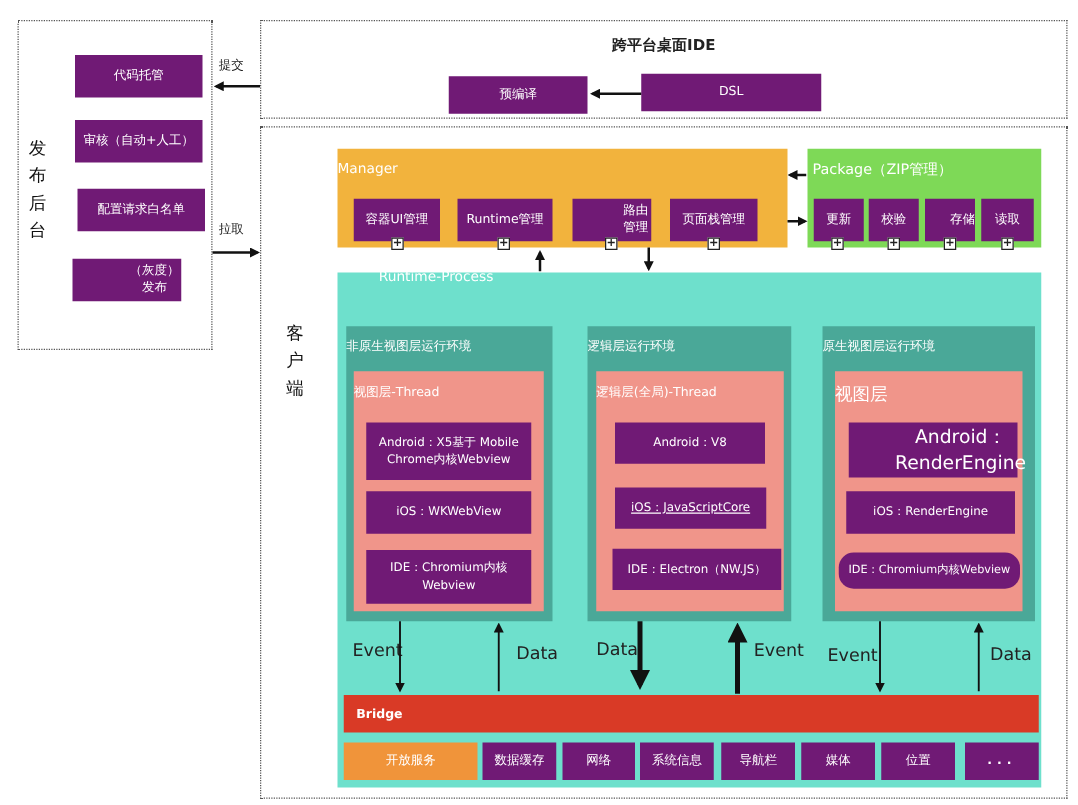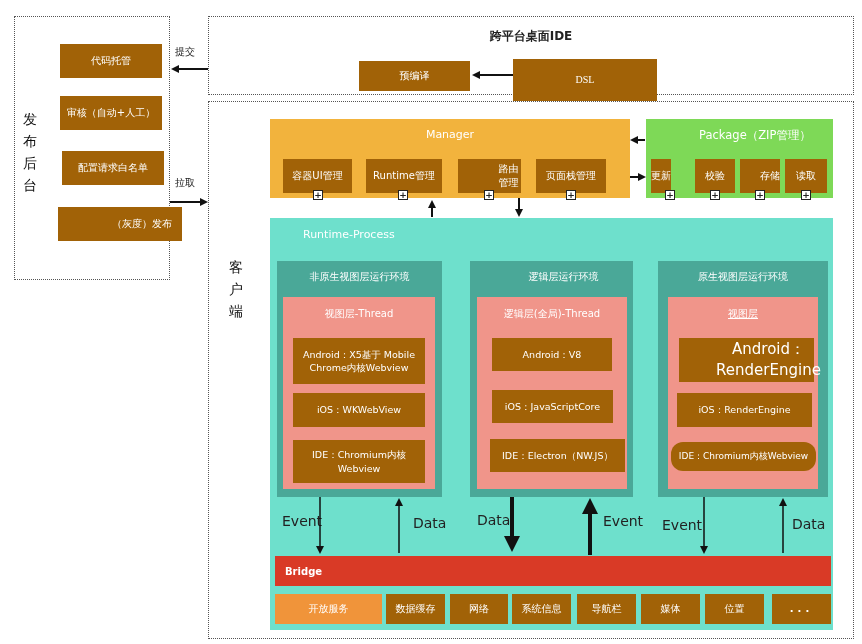--- a/index.html
+++ b/index.html
@@ -1,51 +1,51 @@
 <!DOCTYPE html>
 <html><head>
 <meta charset="utf-8">
 <style>
   * { box-sizing: border-box; margin: 0; padding: 0; }
   html, body { width: 862px; height: 644px; background: #ffffff; overflow: hidden; }
   body { position: relative; font-family: "DejaVu Sans", "Liberation Sans", sans-serif; color: #222; }
   .abs { position: absolute; }
   .dashed { border: 1.5px dotted #555; }
-  .blue { background: #a16207; color: #fff; display: flex; align-items: center; justify-content: center; text-align: center; font-size: 10px; line-height: 1.4; }
+  .blue { background: #701a75; color: #fff; display: flex; align-items: center; justify-content: center; text-align: center; font-size: 10px; line-height: 1.4; }
   .cn-label { font-size: 10px; color: #222; }
-  .panel-title { color: #fff; text-align: center; font-size: 11px; }
+  .panel-title { color: #fff; text-align: left; font-size: 11px; }
   .plus { position: absolute; width: 10px; height: 10px; border: 1px solid #222; background: #fff; font-size: 9px; line-height: 8px; text-align: center; color: #222; font-weight: bold; }
   .vtext { font-size: 14px; line-height: 22px; width: 16px; text-align: center; color: #111; }
   .arrow-label { font-size: 14px; color: #222; }
   svg.arrows { position: absolute; left: 0; top: 0; pointer-events: none; }
 </style>
 </head>
 <body>
 
 <div class="abs dashed" style="left:14px;top:16px;width:156px;height:264px;"></div>
 <div class="abs" style="left:22px;top:108px;">
   <div class="vtext" id="pb-title">
       <div>发</div>
       <div>布</div>
       <div>后</div>
       <div>台</div>
     </div>
 </div>
 <div class="abs blue" style="left:60px;top:44px;width:102px;height:34px;">代码托管</div>
 <div class="abs blue" style="left:60px;top:96px;width:102px;height:34px;">审核（自动+人工）</div>
 <div class="abs blue" style="left:62px;top:151px;width:102px;height:34px;">配置请求白名单</div>
-<div class="abs blue" style="left:58px;top:207px;width:124px;height:34px;padding-left:44px;">（灰度）发布</div>
+<div class="abs blue" style="left:58px;top:207px;width:87px;height:34px;padding-left:44px;">（灰度）发布</div>
 
 <div class="abs cn-label" style="left:175px;top:45px;">提交</div>
 <div class="abs cn-label" style="left:175px;top:176px;">拉取</div>
 
 <div class="abs dashed" style="left:208px;top:16px;width:646px;height:79px;"></div>
 <div class="abs" style="left:208px;top:28px;width:646px;text-align:center;font-size:12px;font-weight:bold;">跨平台桌面IDE</div>
 <div class="abs blue" style="left:359px;top:61px;width:111px;height:30px;">预编译</div>
-<div class="abs blue" style="left:513px;top:59px;width:144px;height:42px;font-family:Liberation Serif, serif;">DSL</div>
+<div class="abs blue" style="left:513px;top:59px;width:144px;height:30px;">DSL</div>
 
 <div class="abs dashed" style="left:208px;top:101px;width:646px;height:538px;"></div>
 <div class="abs" style="left:228px;top:256px;">
   <div class="vtext" id="client-title">
       <div>客</div>
       <div>户</div>
       <div>端</div>
     </div>
 </div>
 
@@ -54,53 +54,53 @@
 <div class="abs blue" style="left:283px;top:159px;width:69px;height:34px;">容器UI管理</div>
 <div class="abs blue" style="left:366px;top:159px;width:76px;height:34px;">Runtime管理</div>
 <div class="abs blue" style="left:458px;top:159px;width:63px;height:34px;padding-left:38px;">路由管理</div>
 <div class="abs blue" style="left:536px;top:159px;width:70px;height:34px;">页面栈管理</div>
 <div class="plus" style="left:313px;top:190px;">+</div>
 <div class="plus" style="left:398px;top:190px;">+</div>
 <div class="plus" style="left:484px;top:190px;">+</div>
 <div class="plus" style="left:566px;top:190px;">+</div>
 
 <div class="abs" style="left:646px;top:119px;width:187px;height:79px;background:#7ed957;"></div>
-<div class="abs panel-title" style="left:673px;top:128px;width:164px;font-size:11.5px;">Package（ZIP管理）</div>
-<div class="abs blue" style="left:651px;top:159px;width:20px;height:34px;">更新</div>
+<div class="abs panel-title" style="left:650px;top:128px;width:164px;font-size:11.5px;">Package（ZIP管理）</div>
+<div class="abs blue" style="left:651px;top:159px;width:40px;height:34px;">更新</div>
 <div class="abs blue" style="left:695px;top:159px;width:40px;height:34px;">校验</div>
 <div class="abs blue" style="left:740px;top:159px;width:40px;height:34px;padding-left:20px;">存储</div>
 <div class="abs blue" style="left:785px;top:159px;width:42px;height:34px;">读取</div>
 <div class="plus" style="left:665px;top:190px;">+</div>
 <div class="plus" style="left:710px;top:190px;">+</div>
 <div class="plus" style="left:755px;top:190px;">+</div>
 <div class="plus" style="left:801px;top:190px;">+</div>
 
 <div class="abs" style="left:270px;top:218px;width:563px;height:412px;background:#6ee0cc;"></div>
-<div class="abs" style="left:303px;top:228px;color:#fff;font-size:11px;text-align:right;">Runtime-Process</div>
+<div class="abs" style="left:303px;top:215px;color:#fff;font-size:11px;text-align:right;">Runtime-Process</div>
 
 <div class="abs" style="left:277px;top:261px;width:165px;height:236px;background:#4aa898;"></div>
 <div class="abs panel-title" style="left:277px;top:270px;width:165px;font-size:10px;">非原生视图层运行环境</div>
 <div class="abs" style="left:283px;top:297px;width:152px;height:192px;background:#f0958a;"></div>
 <div class="abs panel-title" style="left:283px;top:307px;width:152px;font-size:10px;">视图层-Thread</div>
 <div class="abs blue" style="left:293px;top:338px;width:132px;height:46px;font-size:9.5px;padding:0 0;">Android：X5基于 Mobile Chrome内核Webview</div>
 <div class="abs blue" style="left:293px;top:393px;width:132px;height:34px;font-size:9.5px;">iOS：WKWebView</div>
 <div class="abs blue" style="left:293px;top:440px;width:132px;height:43px;font-size:9.5px;padding:0 14px;">IDE：Chromium内核 Webview</div>
 
 <div class="abs" style="left:470px;top:261px;width:163px;height:236px;background:#4aa898;"></div>
 <div class="abs panel-title" style="left:470px;top:270px;width:187px;font-size:10px;">逻辑层运行环境</div>
 <div class="abs" style="left:477px;top:297px;width:150px;height:192px;background:#f0958a;"></div>
 <div class="abs panel-title" style="left:477px;top:307px;width:150px;font-size:10px;">逻辑层(全局)-Thread</div>
 <div class="abs blue" style="left:492px;top:338px;width:120px;height:33px;font-size:9.5px;">Android：V8</div>
-<div class="abs blue" style="left:492px;top:390px;width:121px;height:33px;font-size:9.5px;">iOS：JavaScriptCore</div>
+<div class="abs blue" style="left:492px;top:390px;width:121px;height:33px;font-size:9.5px;text-decoration:underline;">iOS：JavaScriptCore</div>
 <div class="abs blue" style="left:490px;top:439px;width:135px;height:33px;font-size:9.5px;text-align:center;">IDE：Electron（NW.JS）</div>
 
 <div class="abs" style="left:658px;top:261px;width:170px;height:236px;background:#4aa898;"></div>
 <div class="abs panel-title" style="left:658px;top:270px;width:170px;font-size:10px;">原生视图层运行环境</div>
 <div class="abs" style="left:668px;top:297px;width:150px;height:192px;background:#f0958a;"></div>
-<div class="abs panel-title" style="left:668px;top:307px;width:150px;font-size:10px;text-decoration:underline;">视图层</div>
+<div class="abs panel-title" style="left:668px;top:307px;width:150px;font-size:14px;">视图层</div>
 <div class="abs blue" style="left:679px;top:338px;width:135px;height:44px;font-size:15px;padding-left:44px;">Android：RenderEngine</div>
 <div class="abs blue" style="left:677px;top:393px;width:135px;height:34px;font-size:9.5px;text-align:right;">iOS：RenderEngine</div>
 <div class="abs blue" style="left:671px;top:442px;width:145px;height:29px;font-size:9px;border-radius:12px;">IDE：Chromium内核Webview</div>
 
 <div class="abs arrow-label" style="left:282px;top:513px;">Event</div>
 <div class="abs arrow-label" style="left:413px;top:515px;">Data</div>
 <div class="abs arrow-label" style="left:477px;top:512px;">Data</div>
 <div class="abs arrow-label" style="left:603px;top:513px;">Event</div>
 <div class="abs arrow-label" style="left:662px;top:517px;">Event</div>
 <div class="abs arrow-label" style="left:792px;top:516px;">Data</div>

